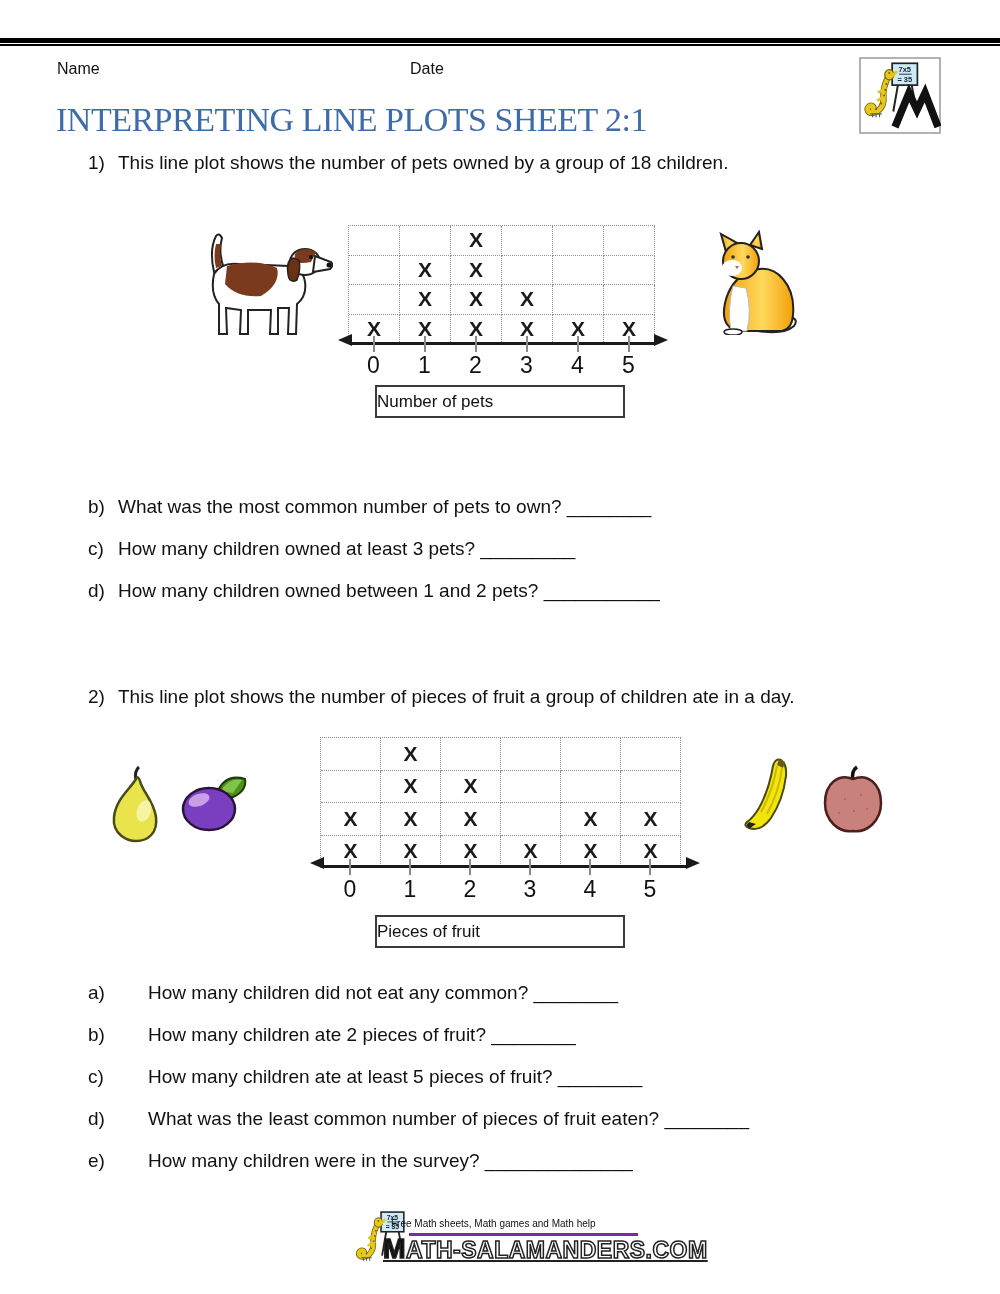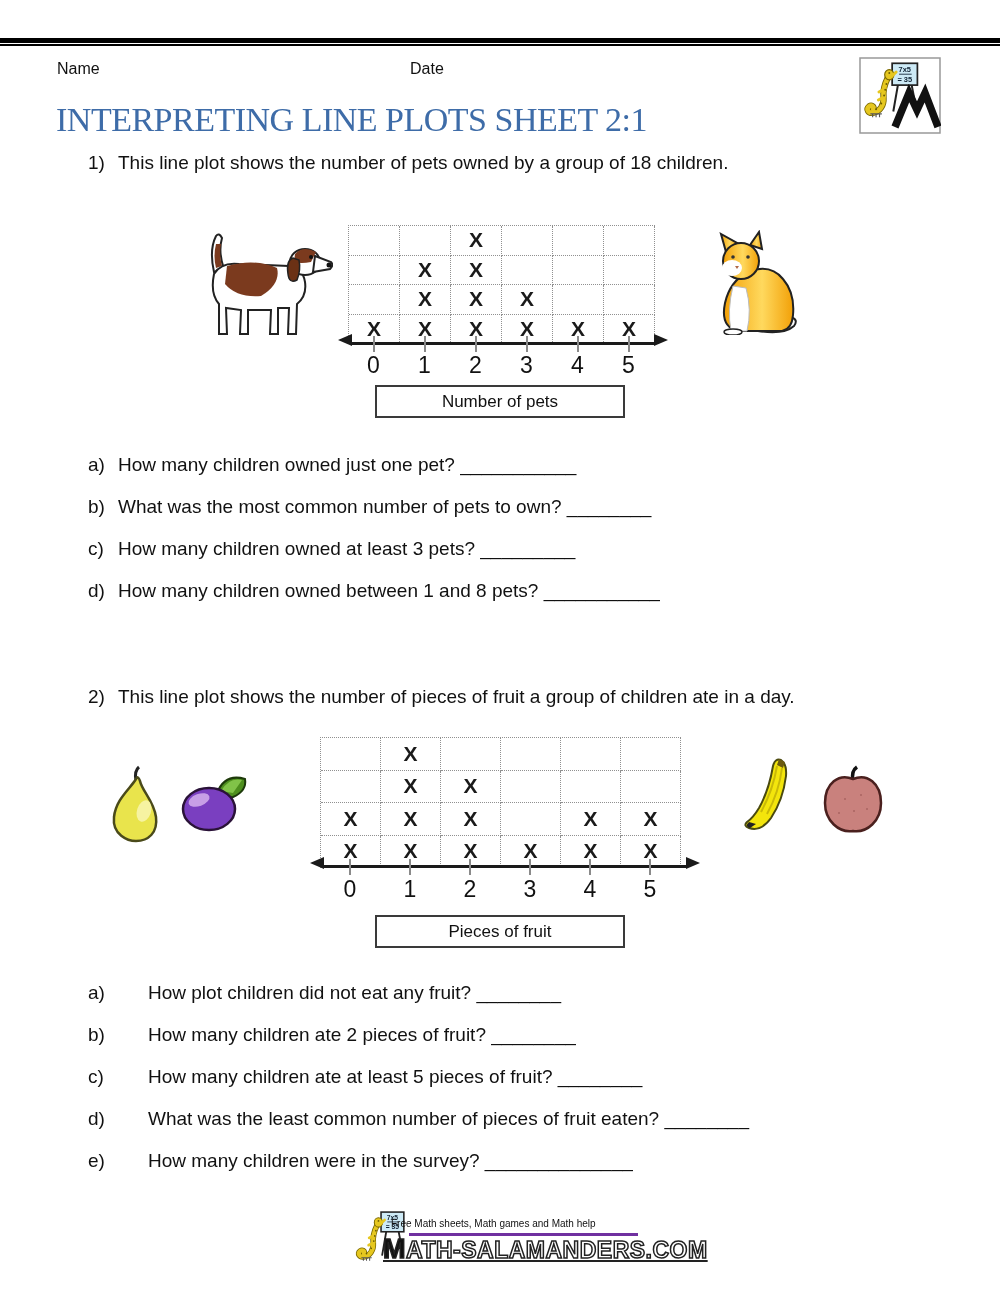--- a/index.html
+++ b/index.html
@@ -44,21 +44,21 @@
   .arrow { position:absolute; width:0; height:0; border-top:6.5px solid transparent; border-bottom:6.5px solid transparent; }
   .arrow.left { left:0; border-right:14px solid #1a1a1a; }
   .arrow.right { right:0; border-left:14px solid #1a1a1a; }
   .p0 .arrow { top:109px; } .p1 .arrow { top:120px; }
   .tick { position:absolute; width:2px; height:16px; background:#8a8a8a; }
   .p0 .tick { top:111px; } .p1 .tick { top:122px; }
   .axis-num { position:absolute; transform:translateX(-50%); font-size:23px; color:#111; }
   .p0 .axis-num { top:127px; } .p1 .axis-num { top:139px; }
   .plot-label-box {
     position:absolute; width:246px; height:29px; border:2px solid #3a3a3a;
-    display:flex; align-items:center; justify-content:center; font-size:17px; background:#fff;
+    display:flex; align-items:center; font-size:17px; background:#fff;
   }
   .p0 .plot-label-box { left:37px; top:160px; }
   .p1 .plot-label-box { left:65px; top:178px; }
 
   .art { position:absolute; }
 
   
   .footer-sal { position:absolute; left:354px; top:1210px; }
   .tagline { position:absolute; left:391px; top:1218px; font-size:10px; font-weight:normal; color:#111; white-space:nowrap; }
   .footer-rule { position:absolute; left:409px; top:1233px; width:229px; height:3px; background:#7030A0; }
@@ -186,31 +186,28 @@
     <path d="M24,22 L19,4 L35,13 Z" fill="url(#catg)" stroke="#222" stroke-width="2"></path>
     <path d="M48,15 L57,2 L60,19 Z" fill="url(#catg)" stroke="#222" stroke-width="2"></path>
     <circle cx="39" cy="31" r="18" fill="url(#catg)" stroke="#222" stroke-width="2"></circle>
     <ellipse cx="30" cy="38" rx="10" ry="8" fill="#fff"></ellipse>
     <circle cx="31" cy="27" r="1.8" fill="#333"></circle>
       <circle cx="46" cy="27" r="1.8" fill="#333"></circle>
     <path d="M33,36 L37,36 L35,39 Z" fill="#b06a4a"></path>
     <ellipse cx="31" cy="102" rx="9" ry="3" fill="#fff" stroke="#222" stroke-width="1.5"></ellipse>
   </svg>
 
-  <div class="qline q1" style="top:454px">
-    <span class="qletter">a)</span><span>How many children owned just one pet? ___________</span>
-  </div>
   <div class="qline q1" style="top:496px">
     <span class="qletter">b)</span><span>What was the most common number of pets to own? ________</span>
   </div>
   <div class="qline q1" style="top:538px">
     <span class="qletter">c)</span><span>How many children owned at least 3 pets? _________</span>
   </div>
   <div class="qline q1" style="top:580px">
-    <span class="qletter">d)</span><span>How many children owned between 1 and 8 pets? ___________</span>
+    <span class="qletter">d)</span><span>How many children owned between 1 and 2 pets? ___________</span>
   </div>
 
   <div class="qline" style="top:686px">
     <span class="qnum">2)</span><span>This line plot shows the number of pieces of fruit a group of children ate in a day.</span>
   </div>
 
   <svg class="art" style="left:104px; top:765px" width="62" height="78" viewBox="0 0 62 78">
     <path d="M32,16 Q30,6 35,2" stroke="#222" stroke-width="3" fill="none"></path>
     <path d="M32,14 C26,24 12,34 10,52 C8,70 24,76 32,76 C44,76 54,68 52,52 C50,36 38,26 36,16 Q34,10 32,14 Z" fill="#e9e44c" stroke="#4a4a1a" stroke-width="2.5"></path>
     <ellipse cx="40" cy="46" rx="7" ry="11" fill="#f8f6b0" opacity="0.85" transform="rotate(18 40 46)"></ellipse>
@@ -282,21 +279,21 @@
       <div class="axis-num" style="left: 160px;">2</div>
       <div class="tick" style="left: 219px;"></div>
       <div class="axis-num" style="left: 220px;">3</div>
       <div class="tick" style="left: 279px;"></div>
       <div class="axis-num" style="left: 280px;">4</div>
       <div class="tick" style="left: 339px;"></div>
       <div class="axis-num" style="left: 340px;">5</div>
     </div>
 
   <div class="qline q2" style="top:982px">
-    <span class="qletter">a)</span><span>How plot children did not eat any fruit? ________</span>
+    <span class="qletter">a)</span><span>How many children did not eat any common? ________</span>
   </div>
   <div class="qline q2" style="top:1024px">
     <span class="qletter">b)</span><span>How many children ate 2 pieces of fruit? ________</span>
   </div>
   <div class="qline q2" style="top:1066px">
     <span class="qletter">c)</span><span>How many children ate at least 5 pieces of fruit? ________</span>
   </div>
   <div class="qline q2" style="top:1150px">
     <span class="qletter">e)</span><span>How many children were in the survey? ______________</span>
   </div>

